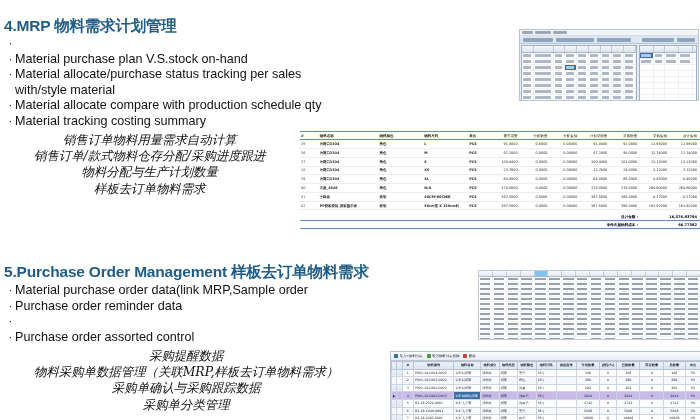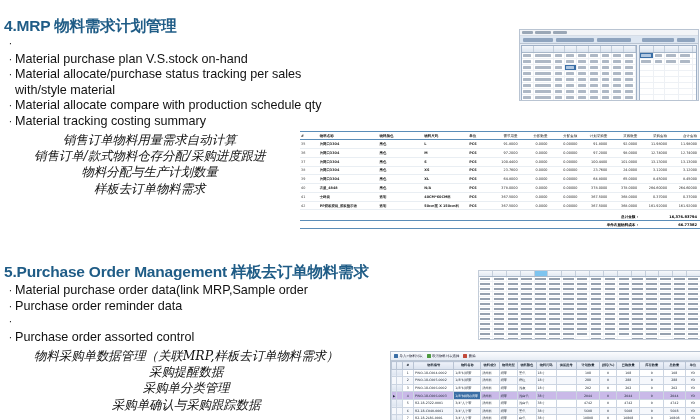--- a/index.html
+++ b/index.html
@@ -217,24 +217,24 @@
     <div class="bullet">
       <span class="dot">·</span>
     </div>
     <div class="bullet">
       <span class="dot">·</span>
       <span class="btext">Purchase order assorted control</span>
     </div>
   </div>
 
   <div class="cnlines" style="left:34px;top:348px;">
+    <div class="cnline">采购提醒数据</div>
     <div class="cnline">物料采购单数据管理（关联MRP,样板去订单物料需求）</div>
-    <div class="cnline">采购提醒数据</div>
+    <div class="cnline">采购单确认与采购跟踪数据</div>
     <div class="cnline">采购单分类管理</div>
-    <div class="cnline">采购单确认与采购跟踪数据</div>
   </div>
 
   <div class="shot" id="shot-top">
     <div class="win-menu">
       <i style="width:11px"></i>
       <i style="width:16px"></i>
       <i style="width:14px"></i>
     </div>
     <div class="win-tools">
       <i style="width:30px"></i>

